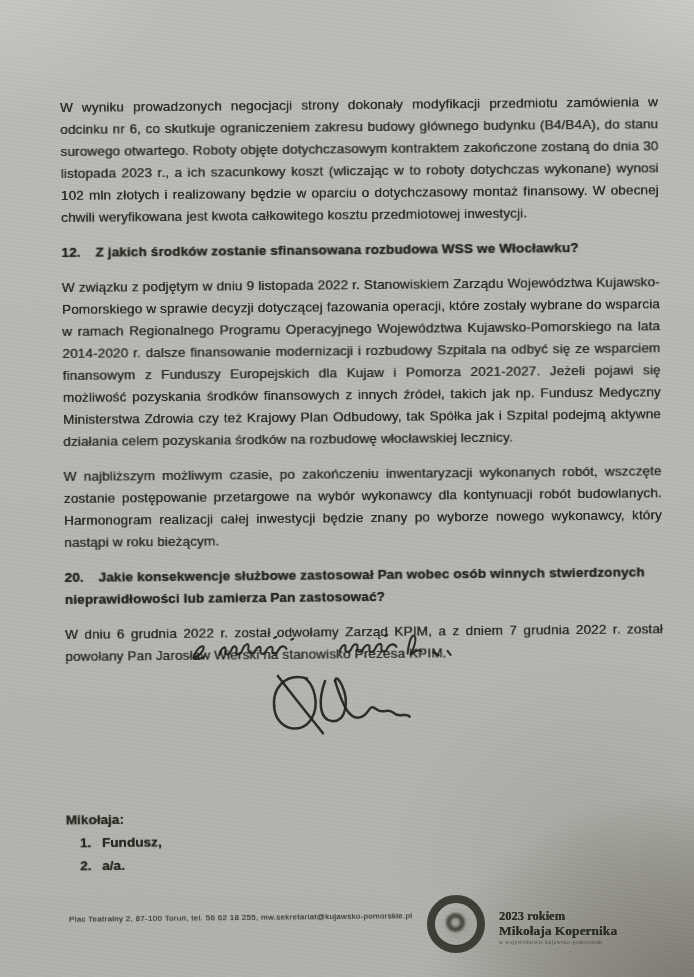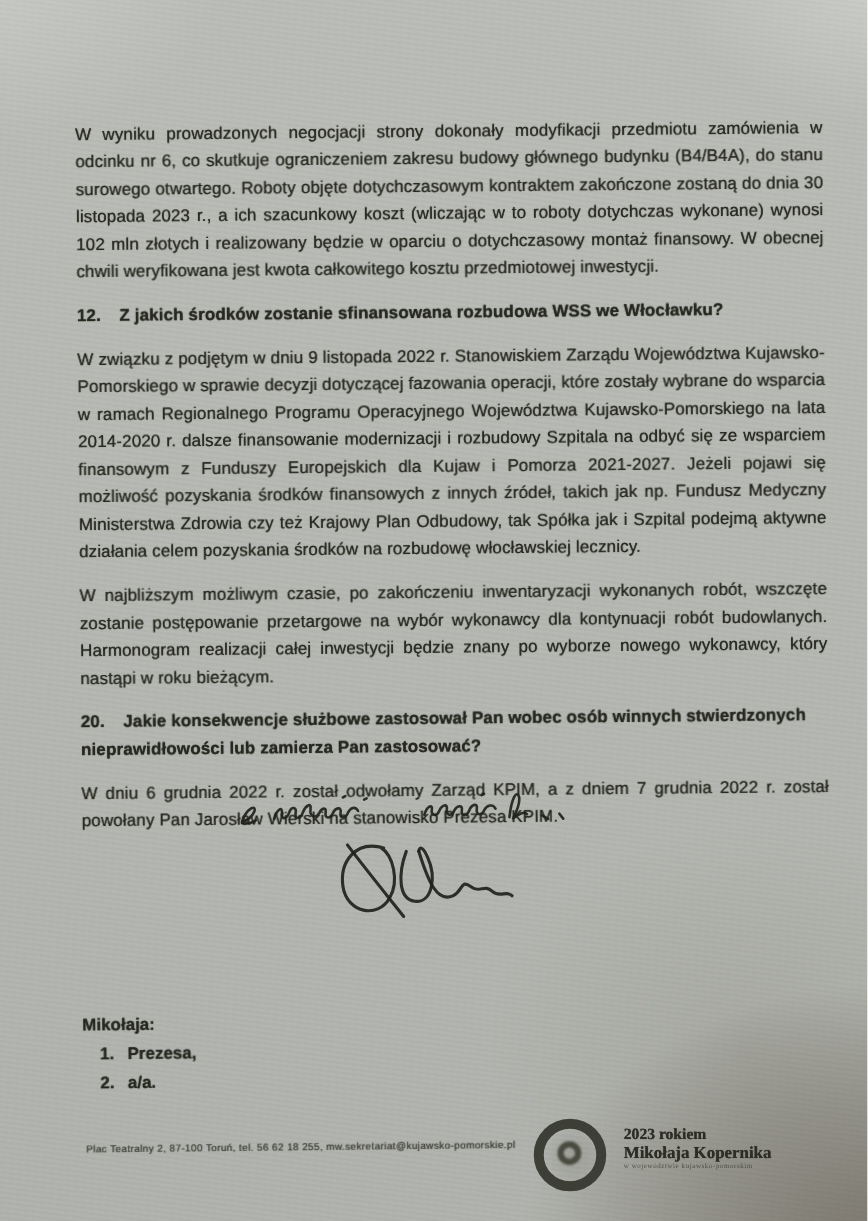--- a/index.html
+++ b/index.html
@@ -44,21 +44,21 @@
   .distribution .label { font-weight:700; }
   .distribution .item { padding-left:14px; font-weight:700; }
   .distribution .inum { display:inline-block; min-width:22px; }
 
   .footer-address {
     position:absolute; left:69px; top:913px; transform:rotate(-0.6deg);
     font-size:8px; letter-spacing:0.3px; color:#42433b;
     text-shadow:0 0 0.8px #4a4b42; filter:blur(0.35px);
   }
 
-  .stamp { position:absolute; left:427px; top:895px; display:flex; align-items:flex-start; filter:blur(0.3px); }
+  .stamp { position:absolute; left:427px; top:895px; display:flex; align-items:center; filter:blur(0.3px); }
   .stamp-ring {
     width:58px; height:58px; border-radius:50%;
     border:8px solid #3d3e35; position:relative; filter:blur(0.5px);
     background:radial-gradient(circle at 50% 50%, rgba(60,60,50,0.12), rgba(60,60,50,0) 70%);
   }
   .stamp-ring .inner {
     position:absolute; left:11px; top:10px; width:19px; height:19px;
     border-radius:50%; border:5px solid #4a4b40; filter:blur(1px);
   }
   .stamp-text { margin-left:14px; margin-top:6px; color:#2c2d25; font-family:"Liberation Serif","DejaVu Serif",serif; }
@@ -102,21 +102,21 @@
     <g>
       <path class="sig" d="M135,68 C113,61 99,78 102,99 C105,119 129,125 139,108 C147,95 143,74 132,67"></path>
       <path class="sig" d="M106,65 C119,83 137,106 150,123"></path>
       <path class="sig" d="M153,71 C146,89 146,109 159,111 C173,113 177,92 170,76 C167,69 164,66 163,71"></path>
       <path class="sig" d="M163,71 C170,95 177,113 190,107 C198,103 196,94 204,100 C211,106 215,98 221,104 C227,110 233,103 237,108"></path>
     </g>
   </svg>
 
   <div class="distribution">
     <div class="label">Mikołaja:</div>
-    <div class="item"><span class="inum">1.</span><span>Prezesa,</span></div>
+    <div class="item"><span class="inum">1.</span><span>Fundusz,</span></div>
     <div class="item"><span class="inum">2.</span><span>a/a.</span></div>
   </div>
 
   <div class="footer-address">Plac Teatralny 2, 87-100 Toruń, tel. 56 62 18 255, mw.sekretariat@kujawsko-pomorskie.pl</div>
 
   <div class="stamp">
     <div class="stamp-ring">
       <div class="inner"></div>
     </div>
     <div class="stamp-text">

